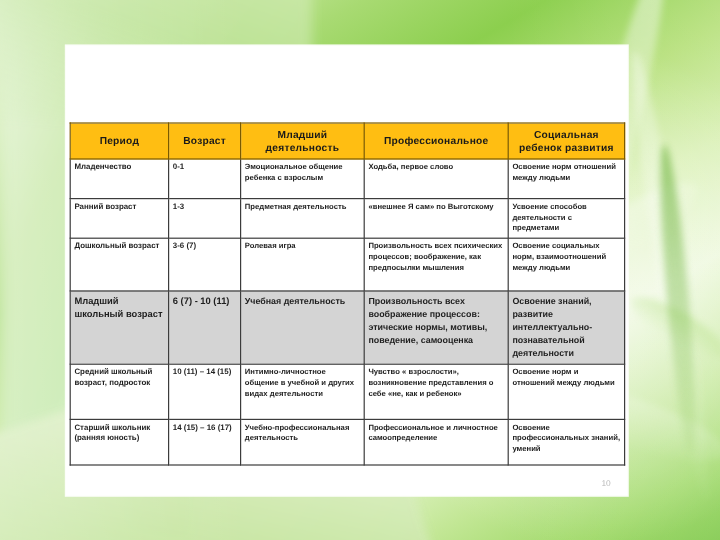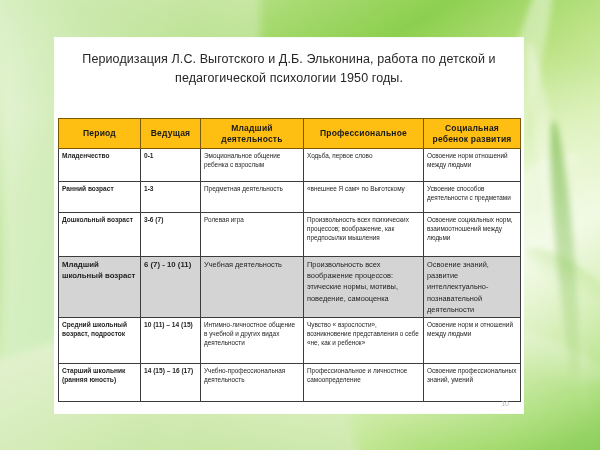--- a/index.html
+++ b/index.html
@@ -95,32 +95,33 @@
     text-align: center;
     font-size: 12.5px;
     line-height: 19px;
     color: #262626;
     letter-spacing: .1px;
   }
 
   
   #tbl-wrap {
     position: absolute;
-    left: 3px; top: 80px;
+    left: 3px; top: 64px;
     width: 462px;
   }
   table.grid {
     border-collapse: collapse;
     width: 462px;
     table-layout: fixed;
   }
   table.grid th, table.grid td {
     border: 1px solid #3c3c3c;
     vertical-align: top;
     padding: 2px 3px 2px 3px;
+    font-weight: bold;
   }
   table.grid thead th {
     background: #FFBE12;
     border-color: #7a5a00;
     text-align: center;
     font-size: 8.5px;
     font-weight: bold;
     color: #1a1a1a;
     line-height: 11px;
     height: 30px;
@@ -176,28 +177,27 @@
   <div class="blade b1"></div>
   <div class="blade b2"></div>
   <div class="blade b3"></div>
   <div class="blade b4"></div>
   <div class="blade b5"></div>
   <div class="blade dark1"></div>
   <div class="bg-white-wash"></div>
 
   <div id="slide">
 
-    <div id="slide-title">Периодизация Л.С. Выготского и Д.Б. Эльконина, работа по детской и педагогической психологии 1950 годы.</div>
 
     <div id="tbl-wrap">
       <table class="grid">
         <thead>
           <tr>
             <th style="width:82px">Период</th>
-            <th style="width:60px">Ведущая</th>
+            <th style="width:60px">Возраст</th>
             <th style="width:103px">Младший деятельность</th>
             <th style="width:120px">Профессиональное</th>
             <th style="width:97px">Социальная ребенок развития</th>
           </tr>
         </thead>
         <tbody>
           <tr class="r1">
             <td class="c-period">Младенчество</td>
             <td class="c-age">0-1</td>
             <td>Эмоциональное общение ребенка с взрослым</td>

